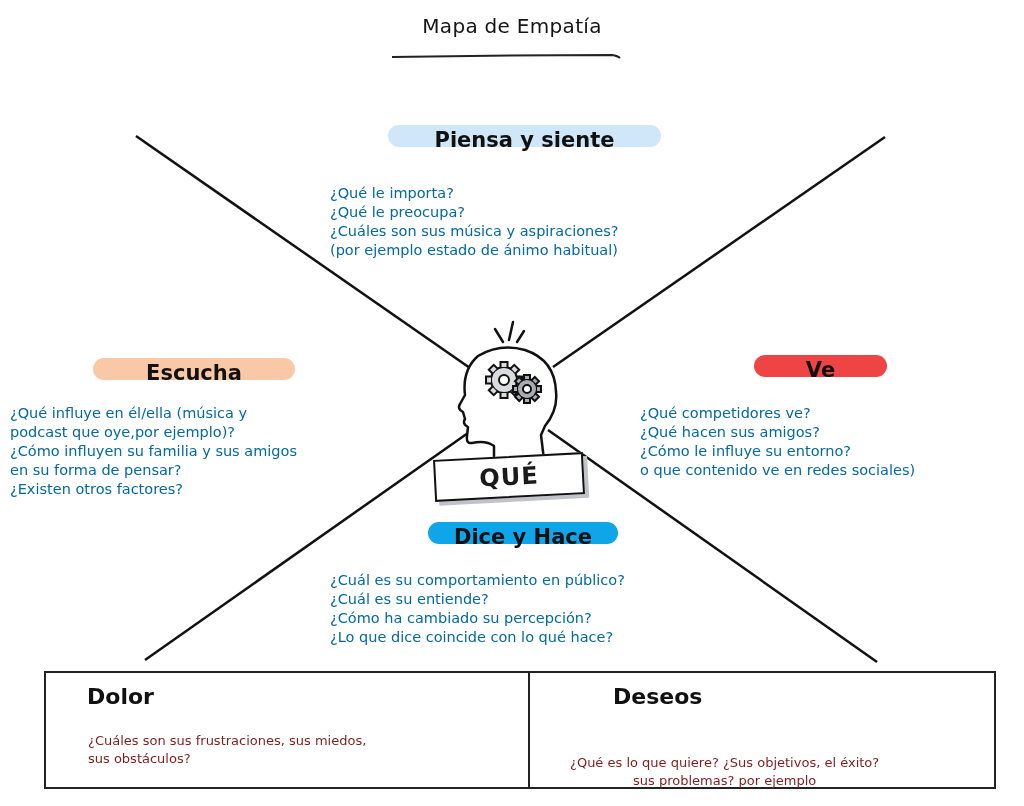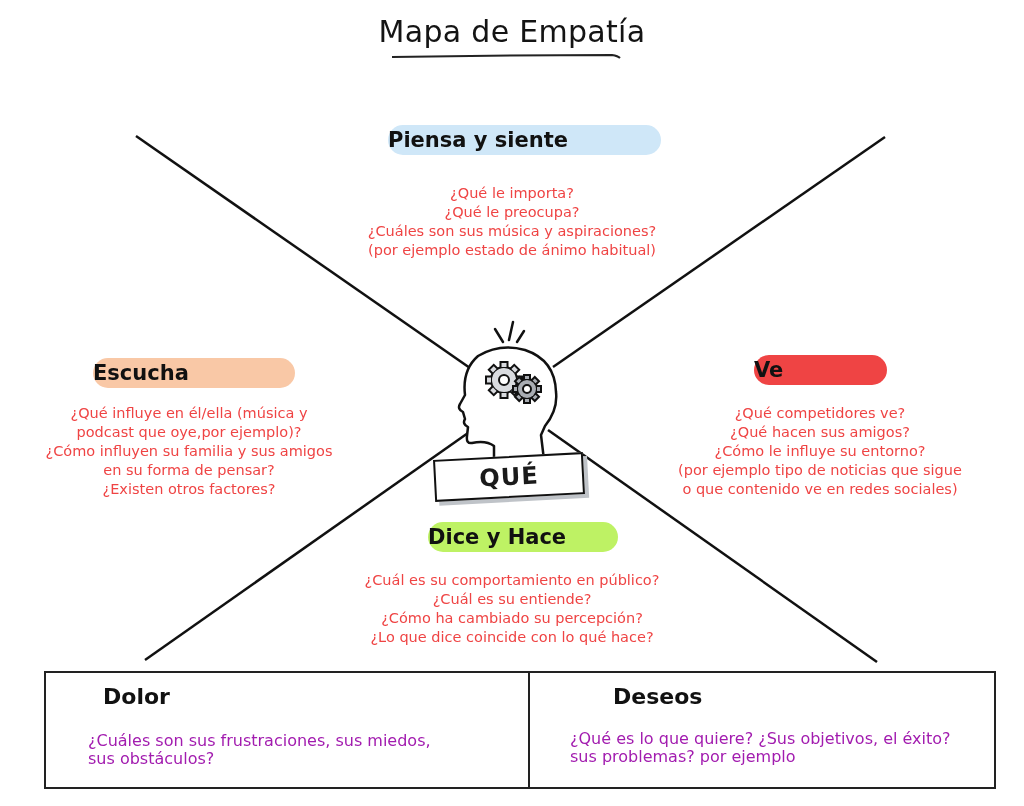--- a/index.html
+++ b/index.html
@@ -1,34 +1,34 @@
 <!DOCTYPE html>
 <html><head>
   <meta charset="utf-8">
   <style>
     html, body { margin: 0; padding: 0; background: #ffffff; }
     body { width: 1024px; height: 806px; position: relative; overflow: hidden;
            font-family: "DejaVu Sans", sans-serif; color: #1a1a1a; }
     .abs { position: absolute; }
     #lines { position: absolute; left: 0; top: 0; }
     .title { left: 0; width: 1024px; top: 14px; text-align: center;
-             font-size: 30px; font-weight: normal; letter-spacing: 0.3px; color: #141414; }
-    .pill { position: absolute; border-radius: 16px; text-align: left;
-            font-weight: bold; font-size: 21px; line-height: 30px; height: 30px; color: #111; }
+             font-size: 20px; font-weight: normal; letter-spacing: 0.3px; color: #141414; }
+    .pill { position: absolute; border-radius: 16px; text-align: center;
+            font-weight: bold; font-size: 21px; line-height: 30px; height: 22px; color: #111; }
     .pill.blue { background: #cfe7f8; }
     .pill.peach { background: #f9c8a6; }
     .pill.yellow { background: #ef4444; }
-    .pill.green { background: #bef264; }
-    .qtext { position: absolute; text-align: center; font-size: 14.5px; line-height: 19px; color: #ef4444; }
+    .pill.green { background: #0ea5e9; }
+    .qtext { position: absolute; font-size: 14.5px; line-height: 19px; color: #0369a1; }
     .qtext div { white-space: nowrap; }
     .bottom-box { position: absolute; left: 44px; top: 671px; width: 952px; height: 118px;
                   border: 2px solid #222; box-sizing: border-box; }
     .divider { position: absolute; left: 528px; top: 673px; width: 2px; height: 114px; background: #222; }
     .box-title { position: absolute; font-weight: bold; font-size: 22px; color: #111; }
-    .box-text { position: absolute; font-size: 16px; line-height: 18px; color: #a21caf; }
+    .box-text { position: absolute; font-size: 13px; line-height: 18px; color: #7f1d1d; }
     .box-text div { white-space: nowrap; }
     .que-label { position: absolute; left: 434px; top: 456px; width: 150px; height: 42px;
                  background: #fff; border: 2.5px solid #111; box-sizing: border-box;
                  transform: rotate(-3deg); box-shadow: 4px 4px 0 #bfc3c8;
                  text-align: center; font-weight: bold; font-size: 24px; line-height: 38px;
                  font-family: "DejaVu Sans", sans-serif; letter-spacing: 1px; }
   </style>
 </head>
 <body>
 
@@ -102,38 +102,37 @@
   <div>¿Cómo influyen su familia y sus amigos</div>
   <div>en su forma de pensar?</div>
   <div>¿Existen otros factores?</div>
 </div>
 
 <div class="pill yellow" style="left:754px; top:355px; width:133px;">Ve</div>
 <div class="qtext" style="left:640px; top:404px; width:360px;">
   <div>¿Qué competidores ve?</div>
   <div>¿Qué hacen sus amigos?</div>
   <div>¿Cómo le influye su entorno?</div>
-  <div>(por ejemplo tipo de noticias que sigue</div>
   <div>o que contenido ve en redes sociales)</div>
 </div>
 
 <div class="pill green" style="left:428px; top:522px; width:190px;">Dice y Hace</div>
 <div class="qtext" style="left:330px; top:571px; width:364px;">
   <div>¿Cuál es su comportamiento en público?</div>
   <div>¿Cuál es su entiende?</div>
   <div>¿Cómo ha cambiado su percepción?</div>
   <div>¿Lo que dice coincide con lo qué hace?</div>
 </div>
 
 <div class="bottom-box"></div>
 <div class="divider"></div>
 
-<div class="box-title" style="left:87px; top:684px;margin-left:16px;">Dolor</div>
+<div class="box-title" style="left:87px; top:684px;">Dolor</div>
 <div class="box-text" style="left:88px; top:732px;">
   <div>¿Cuáles son sus frustraciones, sus miedos,</div>
   <div>sus obstáculos?</div>
 </div>
 
 <div class="box-title" style="left:570px; top:684px;margin-left:43px;">Deseos</div>
-<div class="box-text" style="left:570px; top:730px;">
+<div class="box-text" style="left:570px; top:754px;text-align:center;">
   <div>¿Qué es lo que quiere? ¿Sus objetivos, el éxito?</div>
   <div>sus problemas? por ejemplo</div>
 </div>
 
 </body></html>

